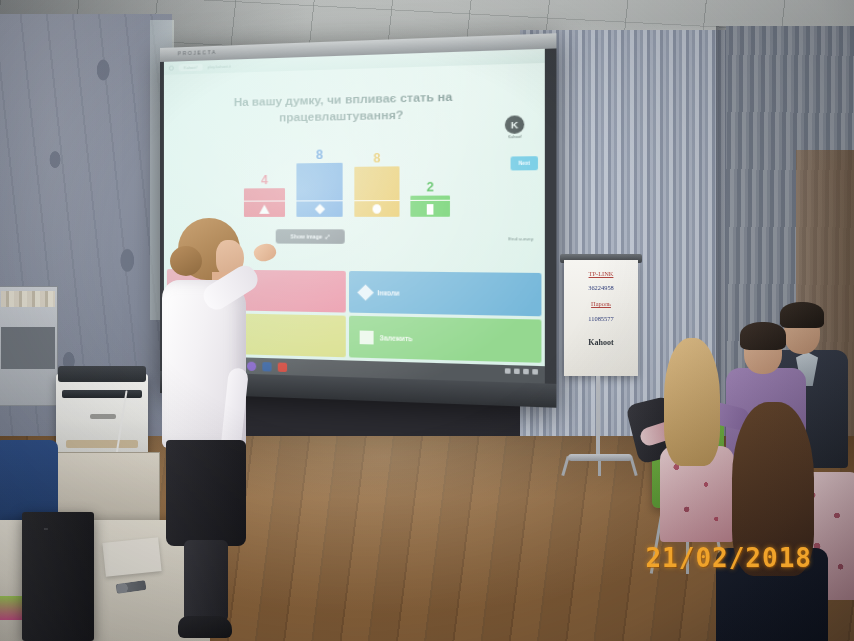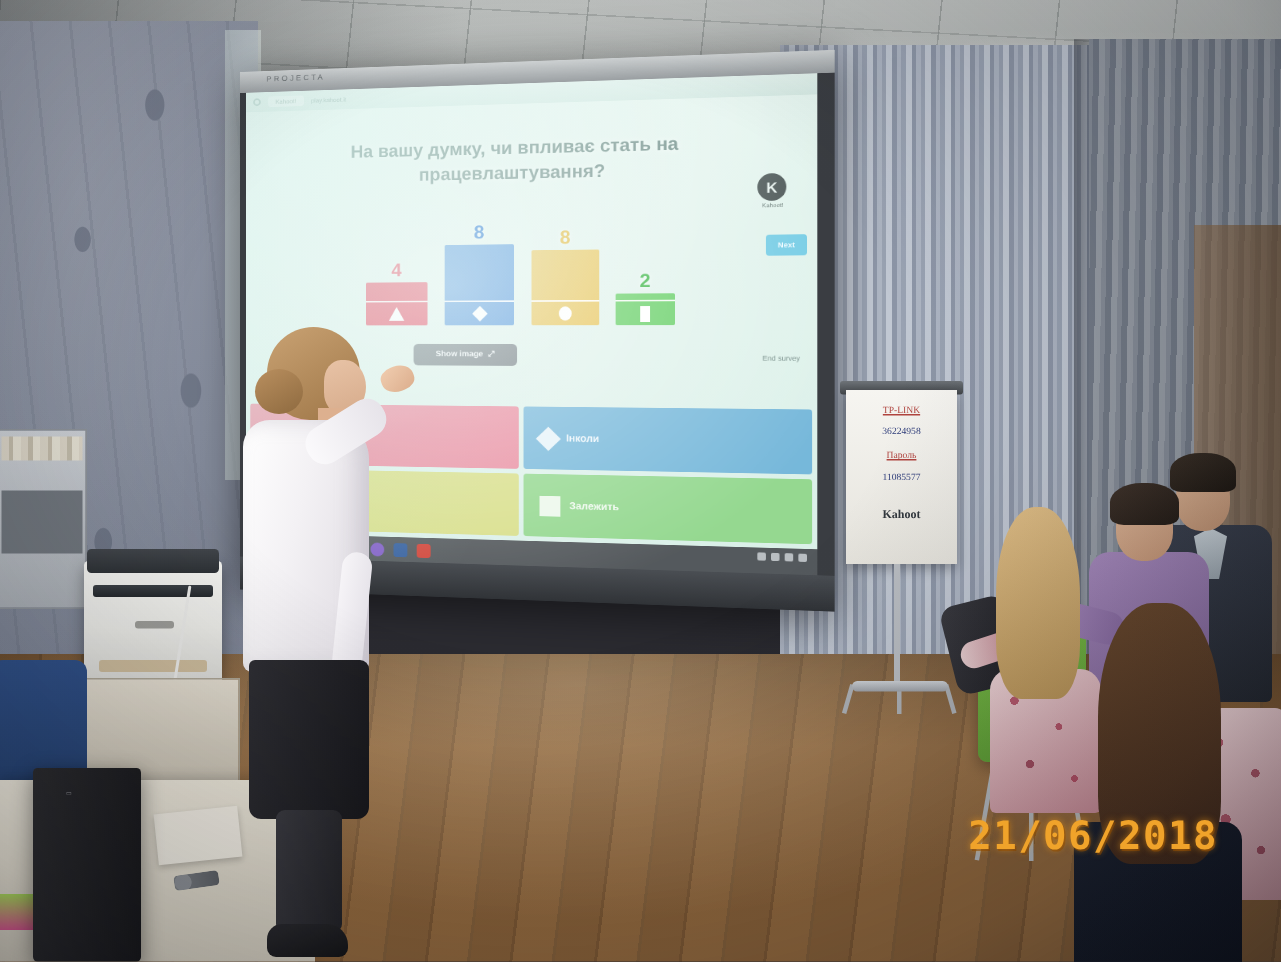--- a/index.html
+++ b/index.html
@@ -726,14 +726,14 @@
     <span class="st-blonde-hair"></span>
 
     <span class="st-floral-right">
       <span class="st-floral-right-pat"></span>
     </span>
     <span class="st-brown-body"></span>
     <span class="st-brown-hair"></span>
   </div>
 
   <div class="vignette"></div>
-  <div class="date-stamp">21/06/2018</div>
+  <div class="date-stamp">21/02/2018</div>
 </div>
 
 </body></html>

